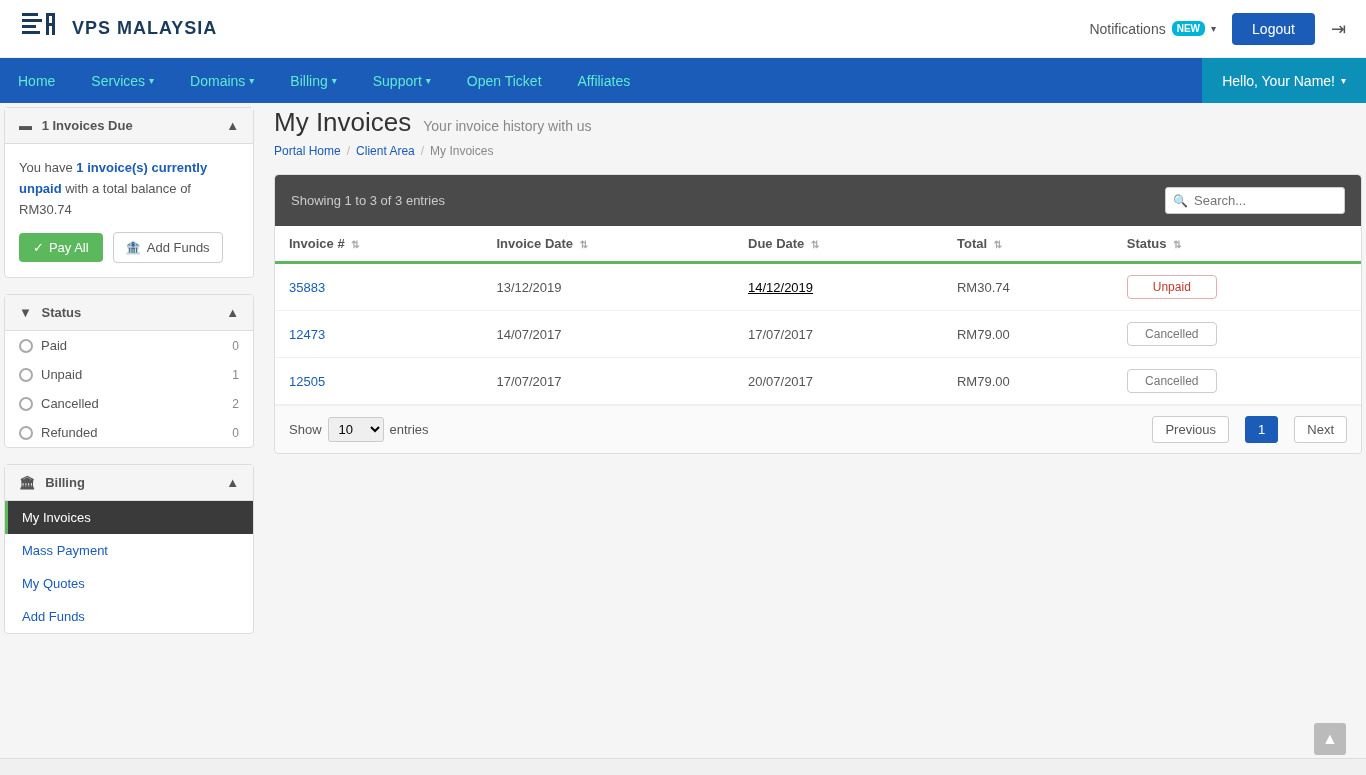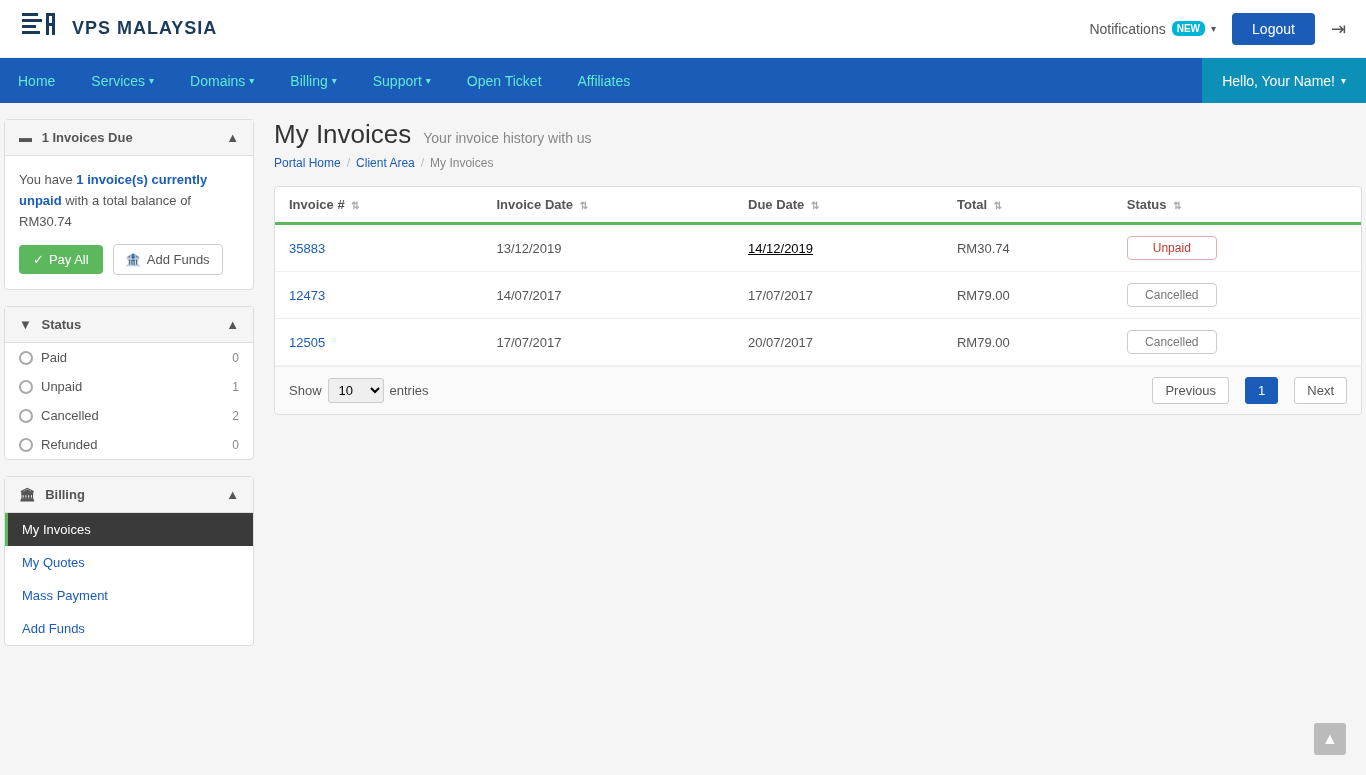--- a/index.html
+++ b/index.html
@@ -100,21 +100,21 @@
       color: #fff;
       cursor: pointer;
       gap: 6px;
       font-size: 14px;
     }
 
     
     .main-layout {
       display: flex;
       max-width: 1366px;
-      margin: 12px auto;
+      margin: 0 auto;
       padding: 4px;
       gap: 20px;
       min-height: calc(100vh - 120px);
     }
 
     
     .sidebar {
       width: 250px;
       flex-shrink: 0;
     }
@@ -547,22 +547,22 @@
     <div class="sidebar-card">
       <div class="sidebar-card-header">
         <span>
           <span class="icon">🏛</span>
           <span>Billing</span>
         </span>
         <span>▲</span>
       </div>
       <ul class="billing-nav">
         <li class="billing-nav-item active">My Invoices</li>
+        <li class="billing-nav-item">Mass Payment</li>
         <li class="billing-nav-item">My Quotes</li>
-        <li class="billing-nav-item">Mass Payment</li>
         <li class="billing-nav-item">Add Funds</li>
       </ul>
     </div>
 
   </aside>
 
   <main class="main-content">
 
     <div class="page-title-area">
       <div class="page-title-row">
@@ -572,20 +572,27 @@
       <div class="breadcrumb">
         <a href="#">Portal Home</a>
         <span class="breadcrumb-sep">/</span>
         <a href="#">Client Area</a>
         <span class="breadcrumb-sep">/</span>
         <span>My Invoices</span>
       </div>
     </div>
 
     <div class="table-card">
+      <div class="table-header">
+        <span class="table-header-text">Showing 1 to 3 of 3 entries</span>
+        <div class="search-wrapper">
+          <span class="search-icon-inner">🔍</span>
+          <input class="search-input" type="text" placeholder="Search..." style="">
+        </div>
+      </div>
 
       <table>
         <thead>
           <tr>
             <th>
               <span>Invoice #</span>
               <span class="sort-icon">⇅</span>
             </th>
             <th>
               <span>Invoice Date</span>

